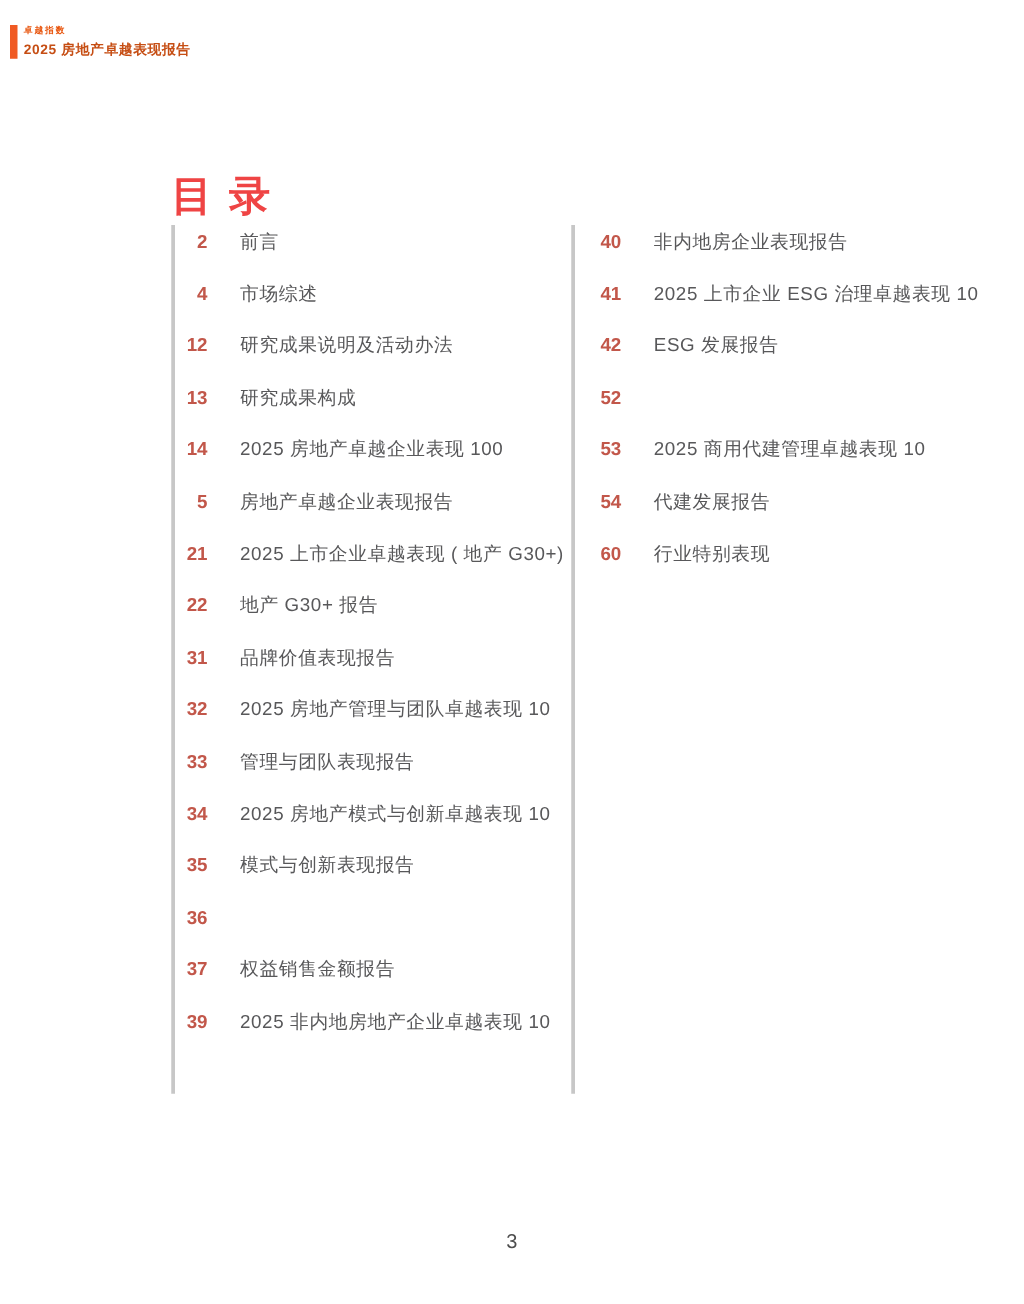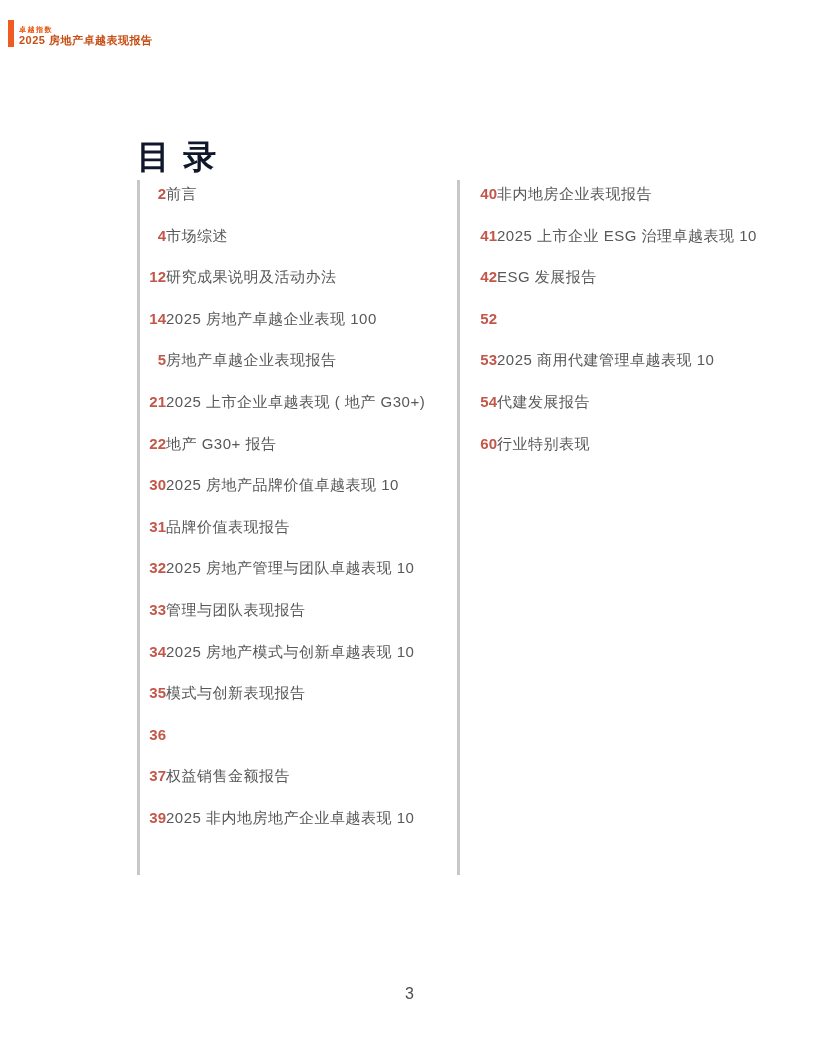--- a/index.html
+++ b/index.html
@@ -26,21 +26,21 @@
     gap: 5px;
   }
   .brand-bar {
     width: 6px;
     height: 27px;
     background: #F05A23;
   }
   .brand-text {
     display: flex;
     flex-direction: column;
-    justify-content: flex-end;
+    justify-content: space-between;
     padding-top: 1px;
   }
   .brand-line1 {
     font-size: 7px;
     font-weight: bold;
     color: #E8540C;
     letter-spacing: 1.5px;
     line-height: 8px;
     white-space: nowrap;
   }
@@ -53,21 +53,21 @@
     white-space: nowrap;
   }
 
   
   .page-title {
     position: absolute;
     top: 112px;
     left: 137px;
     font-size: 33px;
     font-weight: bold;
-    color: #0f172a;
+    color: #ef4444;
     letter-spacing: 2px;
     line-height: 46px;
     white-space: pre;
   }
 
   
   .toc {
     position: absolute;
     top: 180px;
     left: 137px;
@@ -101,21 +101,21 @@
     display: inline-block;
     width: 22px;
     text-align: right;
     font-size: 15px;
     font-weight: bold;
     color: #C2574A;
     line-height: 17px;
     flex: 0 0 22px;
   }
   .toc-label {
-    margin-left: 0;
+    margin-left: 26px;
     font-size: 15px;
     color: #58585A;
     line-height: 17px;
     white-space: nowrap;
     letter-spacing: 0.5px;
   }
 
   
   .footer-page-number {
     position: absolute;
@@ -152,20 +152,24 @@
   <li class="toc-item">
     <span class="toc-num">4</span>
     <span class="toc-label">市场综述</span>
   </li>
 
   <li class="toc-item">
     <span class="toc-num">12</span>
     <span class="toc-label">研究成果说明及活动办法</span>
   </li>
 
+  <li class="toc-item">
+    <span class="toc-num">13</span>
+    <span class="toc-label">研究成果构成</span>
+  </li>
 
   <li class="toc-item">
     <span class="toc-num">14</span>
     <span class="toc-label">2025 房地产卓越企业表现 100</span>
   </li>
 
   <li class="toc-item">
     <span class="toc-num">5</span>
     <span class="toc-label">房地产卓越企业表现报告</span>
   </li>
@@ -173,24 +177,20 @@
   <li class="toc-item">
     <span class="toc-num">21</span>
     <span class="toc-label">2025 上市企业卓越表现 ( 地产 G30+)</span>
   </li>
 
   <li class="toc-item">
     <span class="toc-num">22</span>
     <span class="toc-label">地产 G30+ 报告</span>
   </li>
 
-  <li class="toc-item">
-    <span class="toc-num">30</span>
-    <span class="toc-label">2025 房地产品牌价值卓越表现 10</span>
-  </li>
 
   <li class="toc-item">
     <span class="toc-num">31</span>
     <span class="toc-label">品牌价值表现报告</span>
   </li>
 
   <li class="toc-item">
     <span class="toc-num">32</span>
     <span class="toc-label">2025 房地产管理与团队卓越表现 10</span>
   </li>

